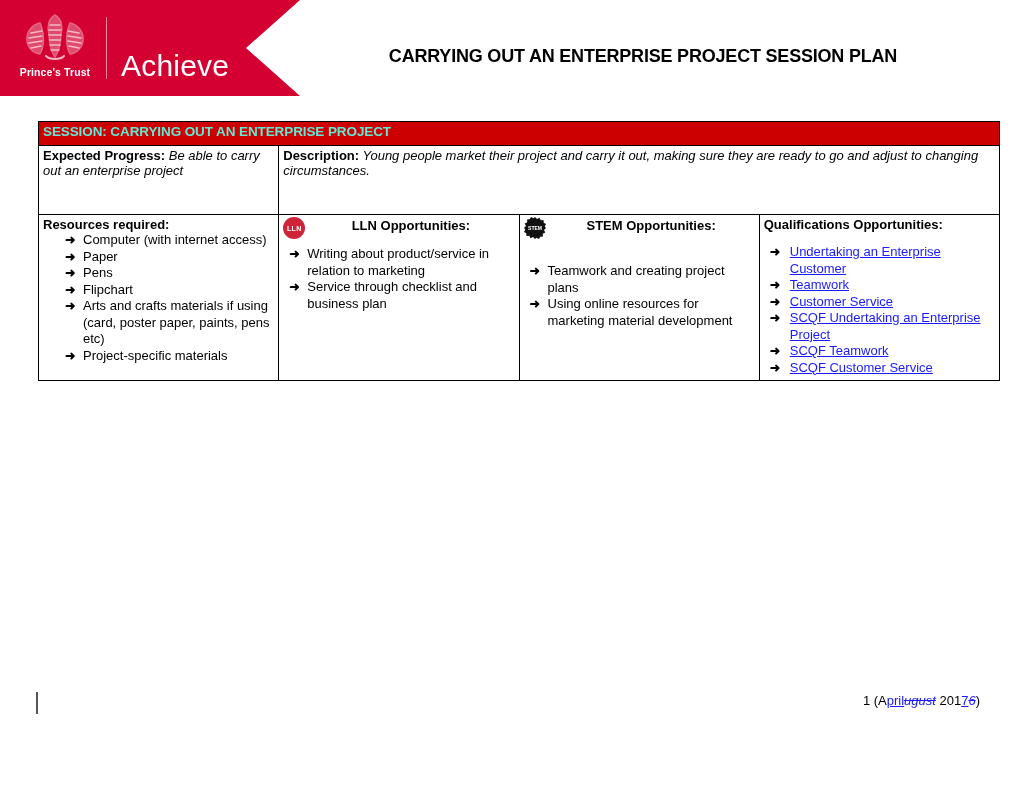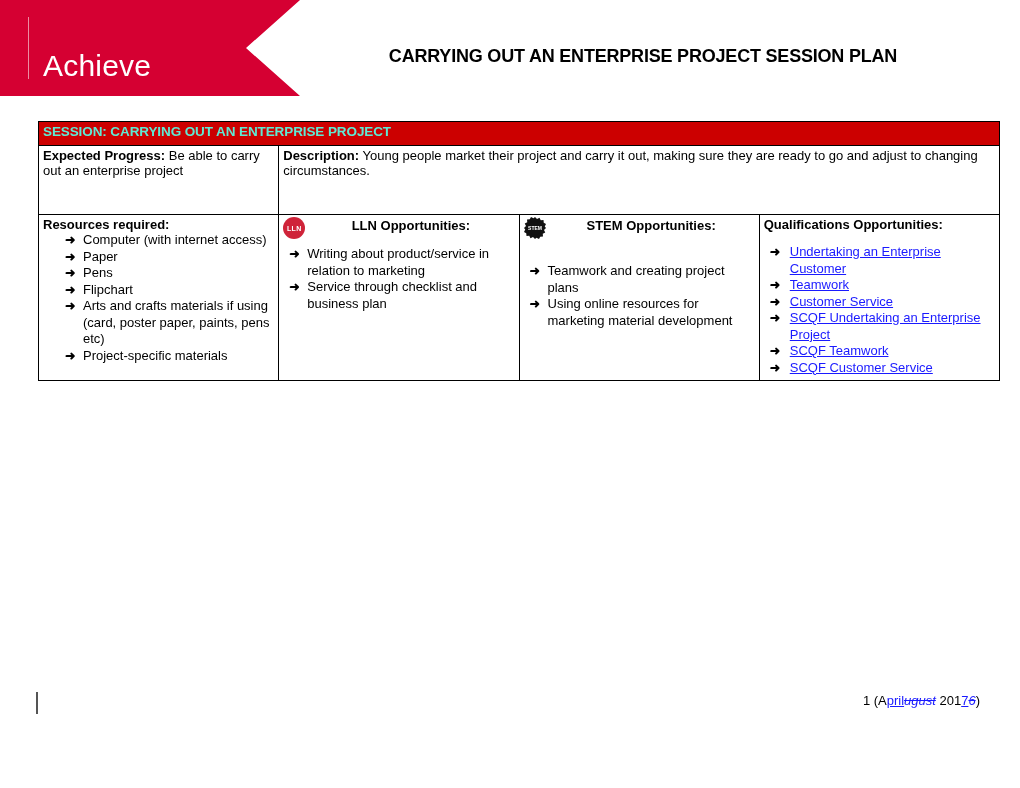--- a/index.html
+++ b/index.html
@@ -110,20 +110,21 @@
     letter-spacing: -0.1px;
     padding: 2px 4px 3px 6px;
     height: 17px;
     border-bottom: 1.5px solid #000000;
   }
   .cell-label {
     font-weight: bold;
   }
   .cell-body {
     font-weight: normal;
+    font-style: italic;
   }
 
   #expected-cell { width: 318px; height: 62px; }
   #description-cell { }
 
   #resources-cell { width: 318px; margin-top: 48px; }
   #lln-cell { width: 181px; }
   #stem-cell { width: 195px; }
   #quals-cell { }
 
@@ -230,20 +231,38 @@
     color: #1a1aff;
     text-decoration: line-through;
     font-style: italic;
   }
 </style>
 </head>
 <body>
 
 <div id="header-banner">
   <div id="logo-block">
+    <div class="logo-mark">
+      <svg class="feathers" viewBox="0 0 74 54">
+        <g fill="none" stroke="#f5b9c6" stroke-width="1.5" stroke-linecap="round">
+
+          <path d="M37 4 C30 8, 29 17, 31 24 C32 30, 31 38, 37 46 C43 38, 42 30, 43 24 C45 17, 44 8, 37 4 Z" fill="#e8899d" opacity="0.55"></path>
+          <path d="M32 14 H42 M31 19 H43 M31 24 H43 M31.5 29 H42.5 M32 34 H42 M33 39 H41"></path>
+
+          <path d="M22 12 C13 14, 8 22, 9 30 C10 37, 15 42, 22 43 C26 36, 27 24, 22 12 Z" fill="#e8899d" opacity="0.55"></path>
+          <path d="M13 22 L24 20 M11 27 L24 25 M11 32 L24 30 M13 37 L23 35"></path>
+
+          <path d="M52 12 C61 14, 66 22, 65 30 C64 37, 59 42, 52 43 C48 36, 47 24, 52 12 Z" fill="#e8899d" opacity="0.55"></path>
+          <path d="M61 22 L50 20 M63 27 L50 25 M63 32 L50 30 M61 37 L51 35"></path>
+
+          <path d="M28 45 C32 49, 42 49, 46 45" stroke-width="2"></path>
+        </g>
+      </svg>
+      <div class="logo-wordmark">Prince's Trust</div>
+    </div>
     <div class="logo-divider"></div>
     <div class="brand-achieve">Achieve</div>
   </div>
 </div>
 
 <div id="doc-title">CARRYING OUT AN ENTERPRISE PROJECT SESSION PLAN</div>
 
 <table id="session-table">
   <tbody>
     <tr>

